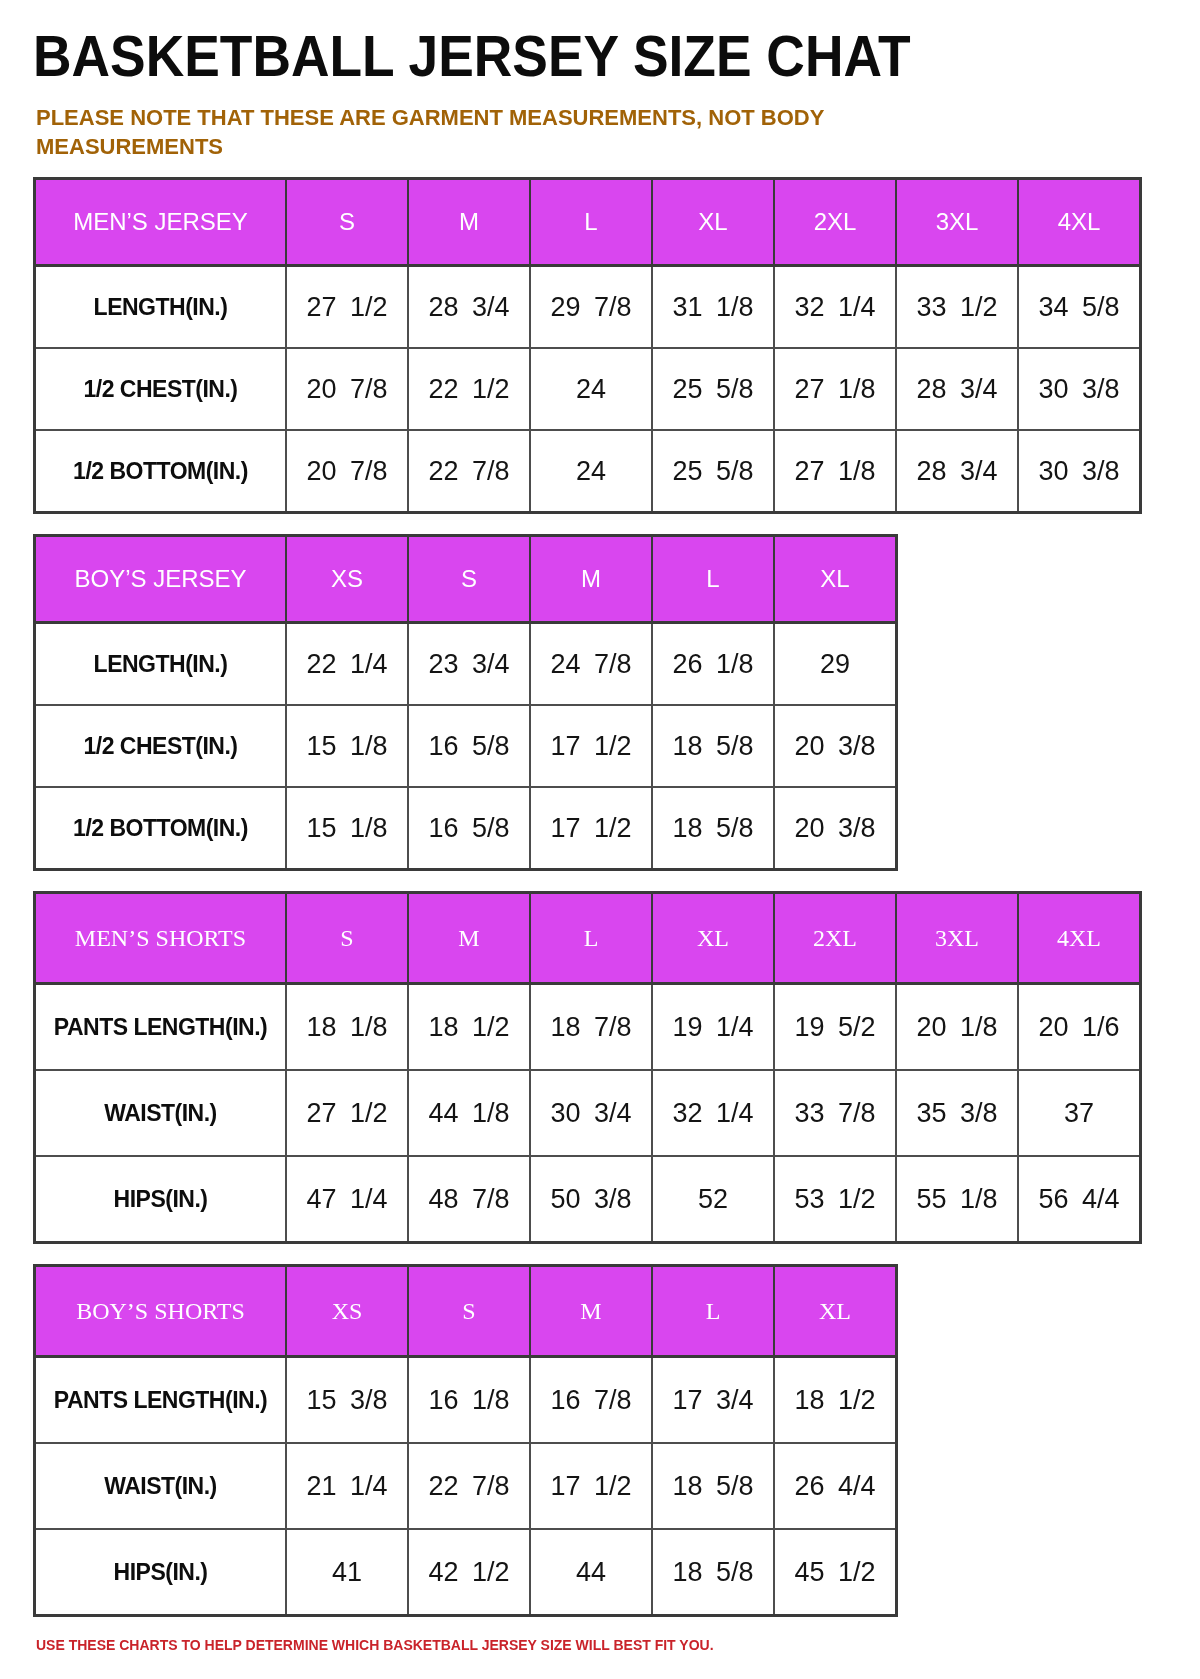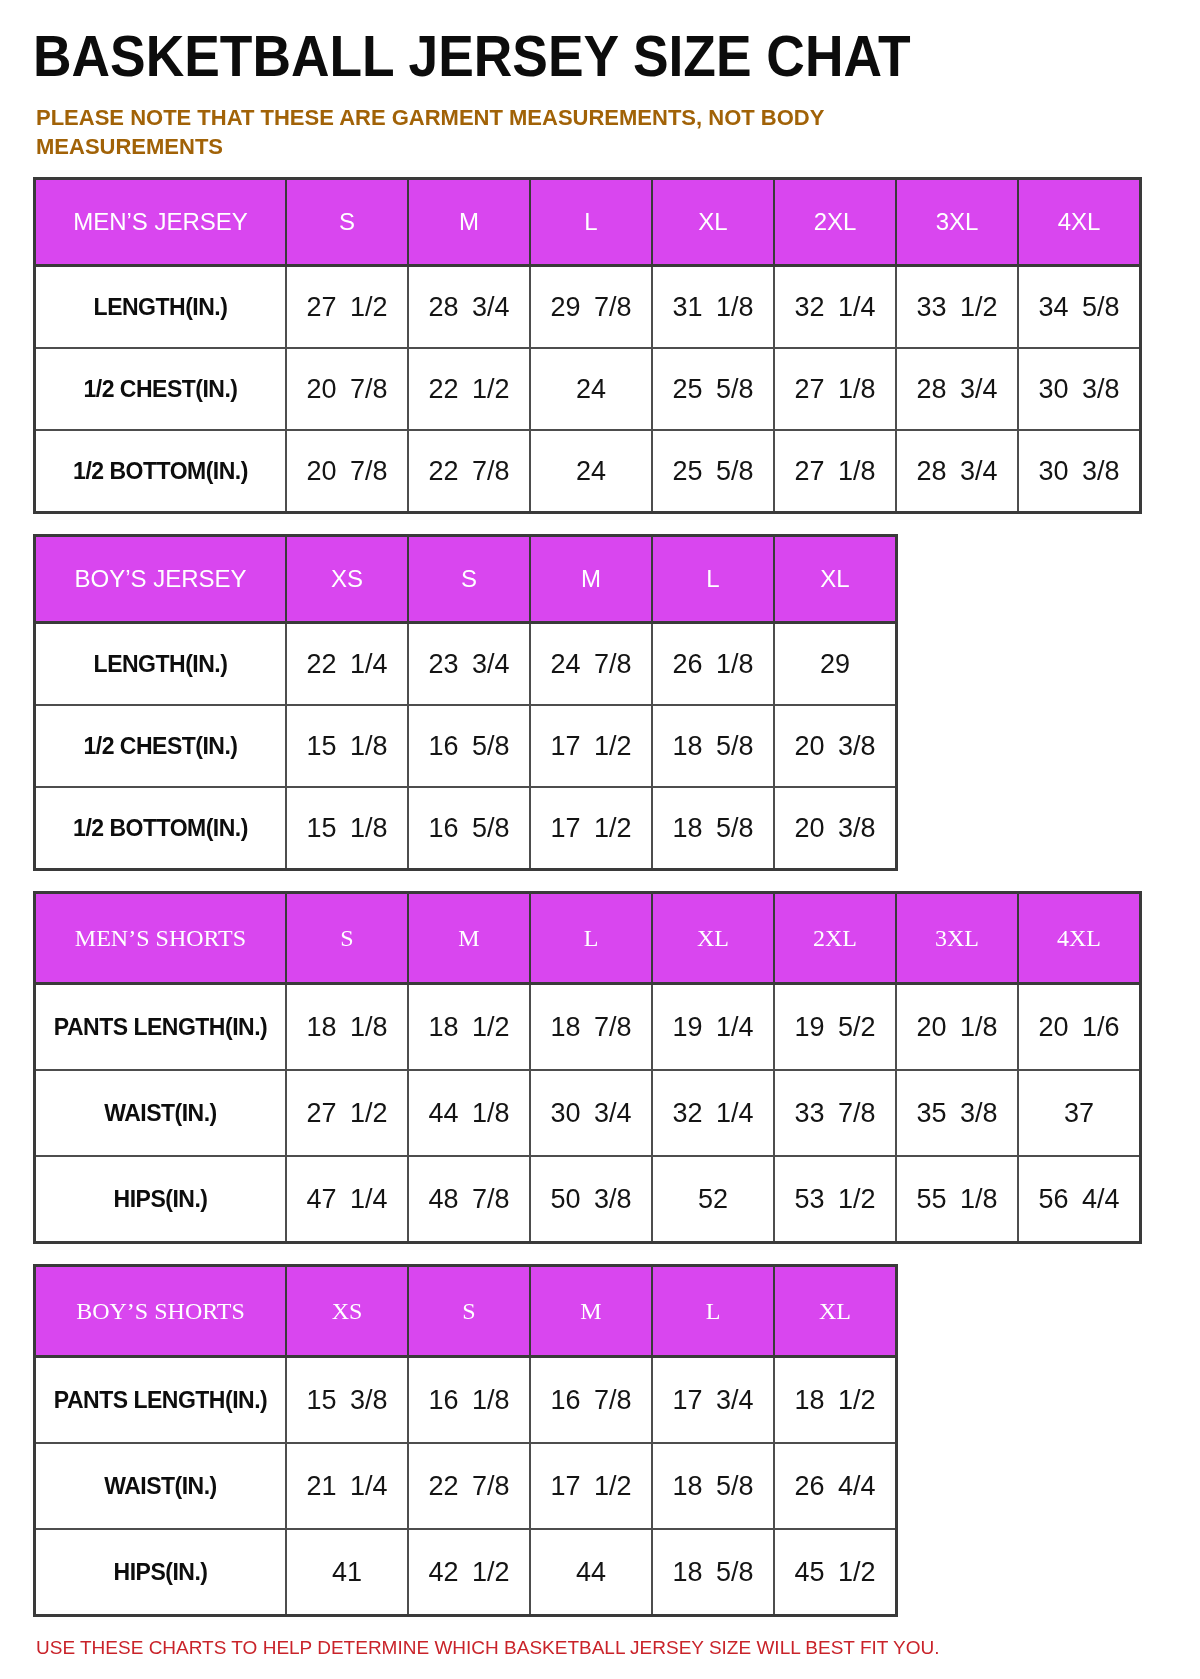--- a/index.html
+++ b/index.html
@@ -39,21 +39,21 @@
   }
   .size-table tbody td {
     font-size:27px; font-weight:normal; color:#141414; word-spacing:6px;
   }
   .t-jersey thead th { height:84px; }
   .t-jersey tbody th, .t-jersey tbody td { height:80px; }
   .t-shorts thead th { height:88px;font-family:Liberation Serif, serif; }
   .t-shorts tbody th, .t-shorts tbody td { height:84px; }
 
   p.footer {
-    margin:10px 0 0 3px; color:#c9232a; font-size:19px; font-weight:normal;
+    margin:10px 0 0 3px; color:#c9232a; font-size:14px; font-weight:bold;
     white-space:nowrap;
   }
 </style>
 </head>
 <body>
 
 <div class="page">
   <h1 class="title">BASKETBALL JERSEY SIZE CHAT</h1>
   <p class="note">PLEASE NOTE THAT THESE ARE GARMENT MEASUREMENTS, NOT BODY MEASUREMENTS</p>
 

